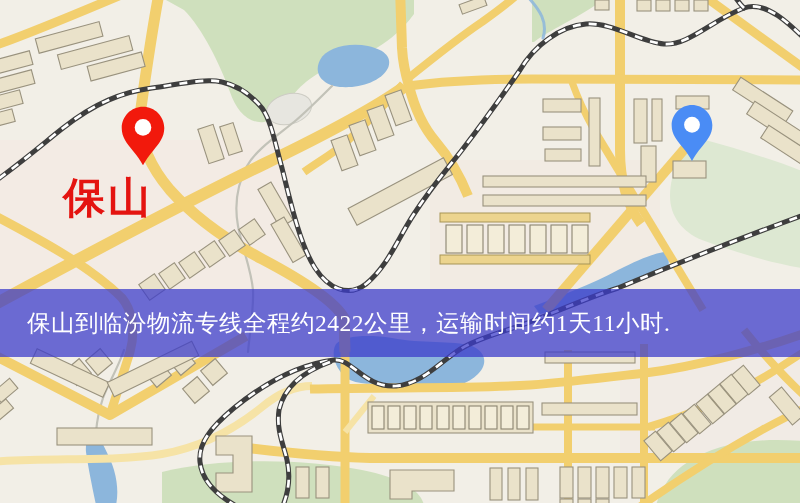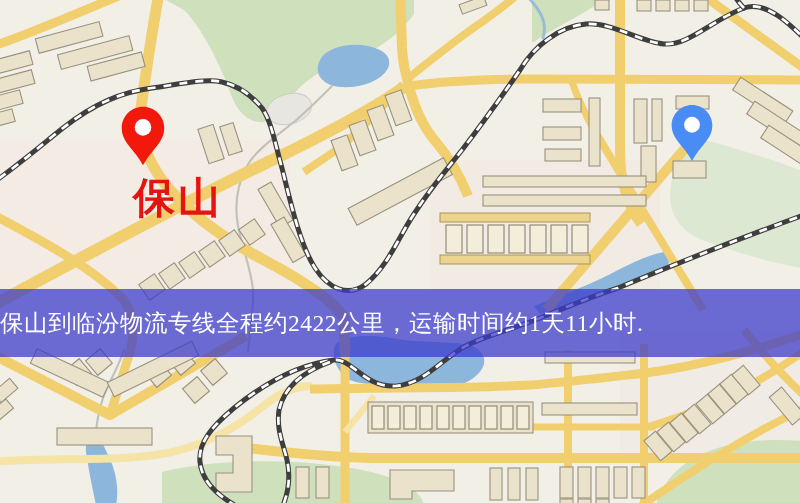--- a/index.html
+++ b/index.html
@@ -20,33 +20,33 @@
   .shopunit{fill:#f3edd9;stroke:#8a8470;stroke-width:1.1;}
   .grn{fill:var(--green);}
   .grns{fill:var(--green_soft);}
   .wtr{fill:var(--water);}
   .wtrline{fill:none;stroke:var(--water);stroke-width:3;stroke-linecap:round;opacity:.85;}
   .strm{fill:none;stroke:var(--stream);stroke-width:2.2;stroke-linecap:round;}
   .railb{fill:none;stroke:var(--rail_dark);stroke-width:5;stroke-linecap:round;}
   .railw{fill:none;stroke:#ffffff;stroke-width:2.7;stroke-dasharray:8 8;stroke-linecap:butt;}
   .pin{position:absolute;line-height:0;}
   .pin-label{
-    position:absolute;width:160px;text-align:right;
+    position:absolute;width:160px;text-align:left;
     font-family:"Liberation Serif",serif;font-weight:700;font-size:42px;
     letter-spacing:3px;line-height:1.05;user-select:none;
   }
   .pin-label.origin{color:var(--label_origin);}
   .pin-label.dest{color:var(--label_destination);}
   .banner{
     position:absolute;left:0;top:289px;width:800px;height:68px;
     background:var(--banner_bg);display:flex;align-items:center;
   }
   .banner span{
     color:var(--banner_text);font-family:"Liberation Serif",serif;
-    font-size:23.5px;letter-spacing:0.5px;white-space:nowrap;
+    font-size:23.5px;letter-spacing:0.5px;padding-left:27px;white-space:nowrap;
   }
 </style>
 </head>
 <body>
 
 <div class="stage">
 
   <svg class="mapsvg" width="800" height="503" viewBox="0 0 800 503">
 
     <rect x="0" y="0" width="800" height="503" fill="var(--bg)"></rect>

